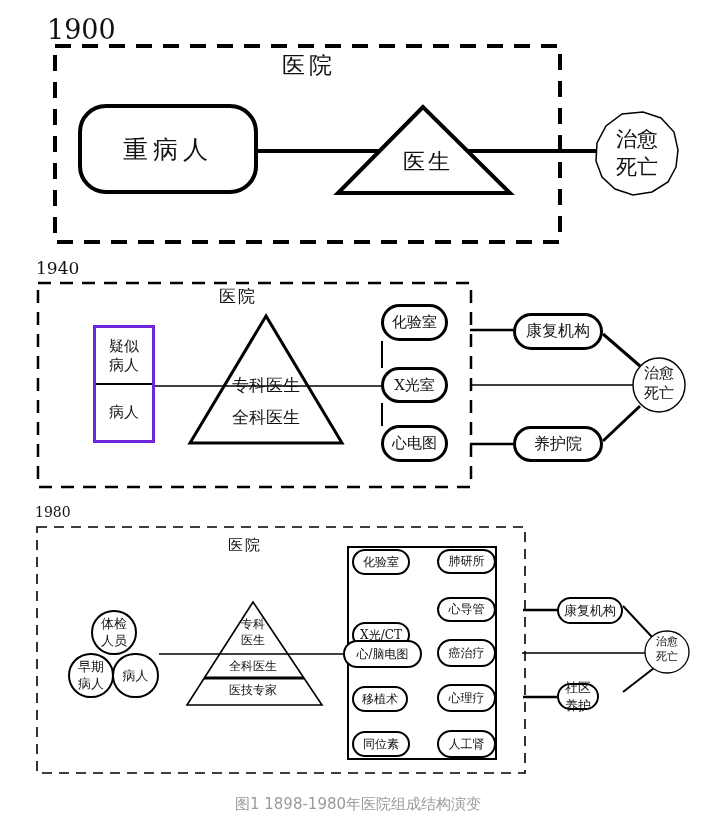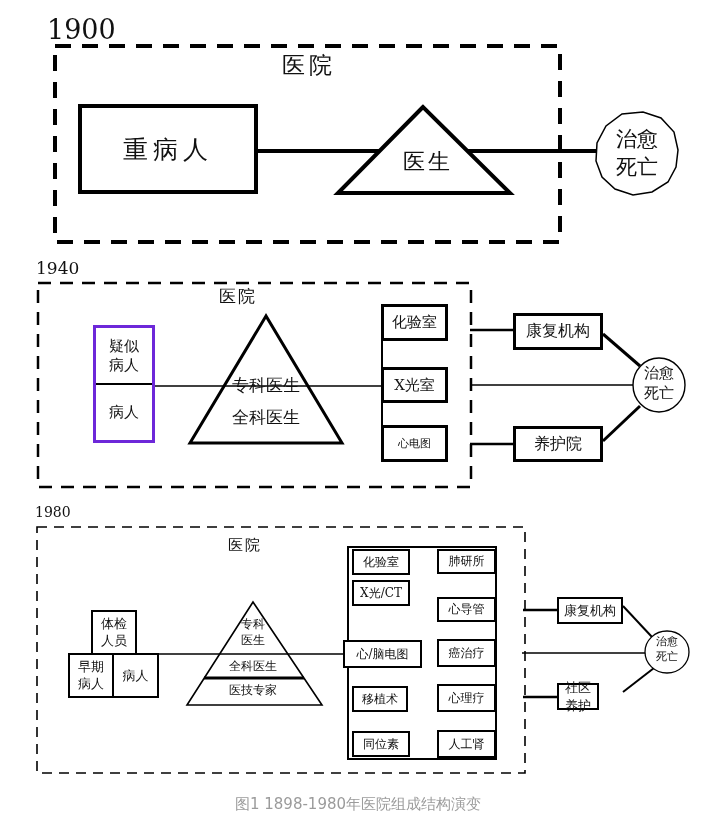--- a/index.html
+++ b/index.html
@@ -6,21 +6,21 @@
   .stage{
     position:relative;width:716px;height:828px;background:#ffffff;overflow:hidden;
     font-family:"DejaVu Serif","Liberation Serif",serif;color:#111;
   }
   .stage svg{position:absolute;left:0;top:0;}
   .lbl{position:absolute;line-height:1.25;text-align:center;}
   .ml{white-space:pre-line;}
   .year{position:absolute;color:#111;}
   .bx{
     position:absolute;box-sizing:border-box;background:#fff;
-    display:flex;align-items:center;justify-content:center;text-align:center;
+    display:flex;align-items:center;justify-content:center;text-align:center;border-radius:28px;
   }
   .b4{border:4px solid #000;}
   .b3{border:3px solid #000;}
   .b2{border:2px solid #000;}
   .cells{position:absolute;box-sizing:border-box;background:#fff;border:3px solid #6d28d9;display:flex;flex-direction:column;}
   .cells .cell{flex:1;display:flex;align-items:center;justify-content:center;text-align:center;}
   .cells .cell:first-child{border-bottom:2px solid #000;}
   .cap{position:absolute;left:0;width:716px;text-align:center;color:#9b9b9b;
        font-family:"DejaVu Sans","Liberation Sans",sans-serif;}
 </style>
@@ -76,21 +76,21 @@
     <div class="cell ml">疑似
 病人</div>
     <div class="cell">病人</div>
   </div>
 
   <div class="lbl" style="left:216px;top:375px;width:100px;font-size:17px;">专科医生</div>
   <div class="lbl" style="left:216px;top:407px;width:100px;font-size:17px;">全科医生</div>
 
   <div class="bx b3" style="left:381px;top:304px;width:67px;height:37px;font-size:15px;">化验室</div>
   <div class="bx b3" style="left:381px;top:367px;width:67px;height:36px;font-size:15px;">X光室</div>
-  <div class="bx b3" style="left:381px;top:425px;width:67px;height:37px;font-size:11px;">心电图</div>
+  <div class="bx b3" style="left:381px;top:425px;width:67px;height:37px;font-size:15px;">心电图</div>
 
   <div class="bx b3" style="left:513px;top:313px;width:90px;height:37px;font-size:16px;">康复机构</div>
   <div class="bx b3" style="left:513px;top:426px;width:90px;height:36px;font-size:16px;">养护院</div>
   <div class="lbl ml" style="left:633px;top:364px;width:52px;font-size:15px;line-height:1.3;">治愈
 死亡</div>
 
   <div class="year" style="left:35px;top:504px;font-size:14px;">1980</div>
   <div class="lbl" style="left:205px;top:536px;width:80px;font-size:15px;letter-spacing:2px;">医院</div>
 
   <div class="bx b2 ml" style="left:91px;top:610px;width:46px;height:45px;font-size:13px;line-height:1.3;">体检
@@ -98,21 +98,21 @@
   <div class="bx b2 ml" style="left:68px;top:653px;width:46px;height:45px;font-size:13px;line-height:1.3;">早期
 病人</div>
   <div class="bx b2" style="left:112px;top:653px;width:47px;height:45px;font-size:13px;">病人</div>
 
   <div class="lbl ml" style="left:223px;top:617px;width:60px;font-size:12px;line-height:1.3;">专科
 医生</div>
   <div class="lbl" style="left:203px;top:659px;width:100px;font-size:12px;">全科医生</div>
   <div class="lbl" style="left:203px;top:683px;width:100px;font-size:12px;">医技专家</div>
 
   <div class="bx b2" style="left:352px;top:549px;width:58px;height:26px;font-size:12px;">化验室</div>
-  <div class="bx b2" style="left:352px;top:580px;width:58px;height:26px;font-size:12px;">X光/CT</div>
+  <div class="bx b2" style="left:352px;top:622px;width:58px;height:26px;font-size:12px;">X光/CT</div>
   <div class="bx b2" style="left:343px;top:640px;width:79px;height:28px;font-size:12px;">心/脑电图</div>
   <div class="bx b2" style="left:352px;top:686px;width:56px;height:26px;font-size:12px;">移植术</div>
   <div class="bx b2" style="left:352px;top:731px;width:58px;height:26px;font-size:12px;">同位素</div>
 
   <div class="bx b2" style="left:437px;top:549px;width:59px;height:25px;font-size:12px;">肺研所</div>
   <div class="bx b2" style="left:437px;top:597px;width:59px;height:25px;font-size:12px;">心导管</div>
   <div class="bx b2" style="left:437px;top:639px;width:59px;height:28px;font-size:12px;">癌治疗</div>
   <div class="bx b2" style="left:437px;top:684px;width:59px;height:28px;font-size:12px;">心理疗</div>
   <div class="bx b2" style="left:437px;top:730px;width:59px;height:28px;font-size:12px;">人工肾</div>
 

